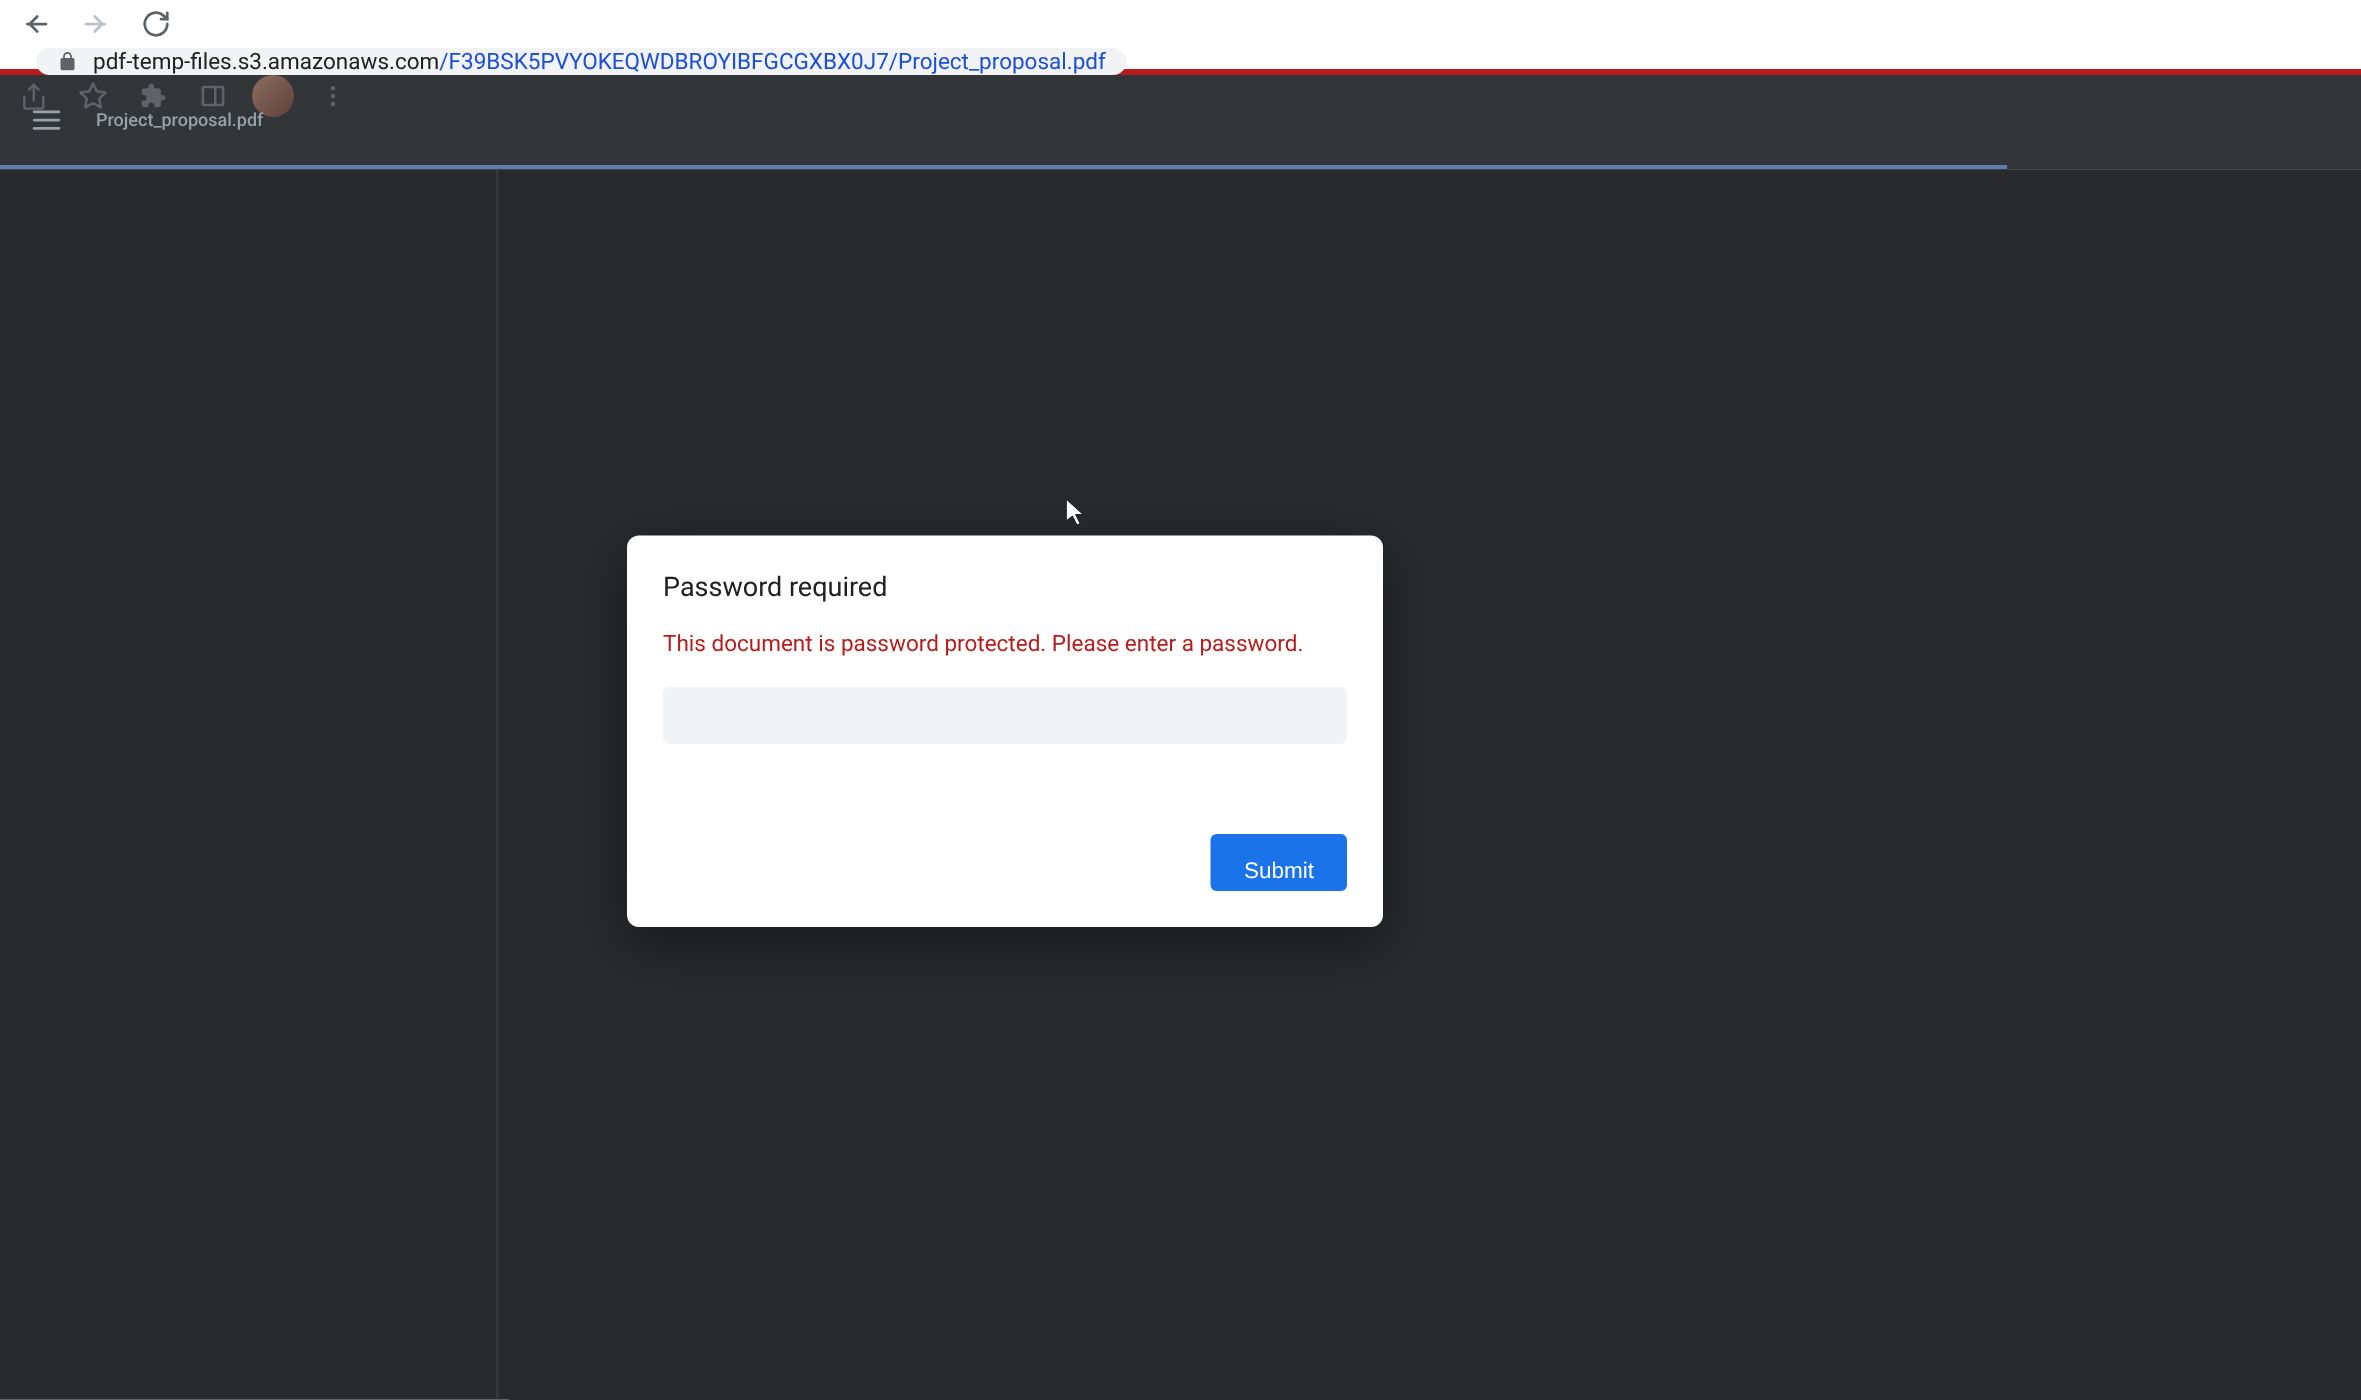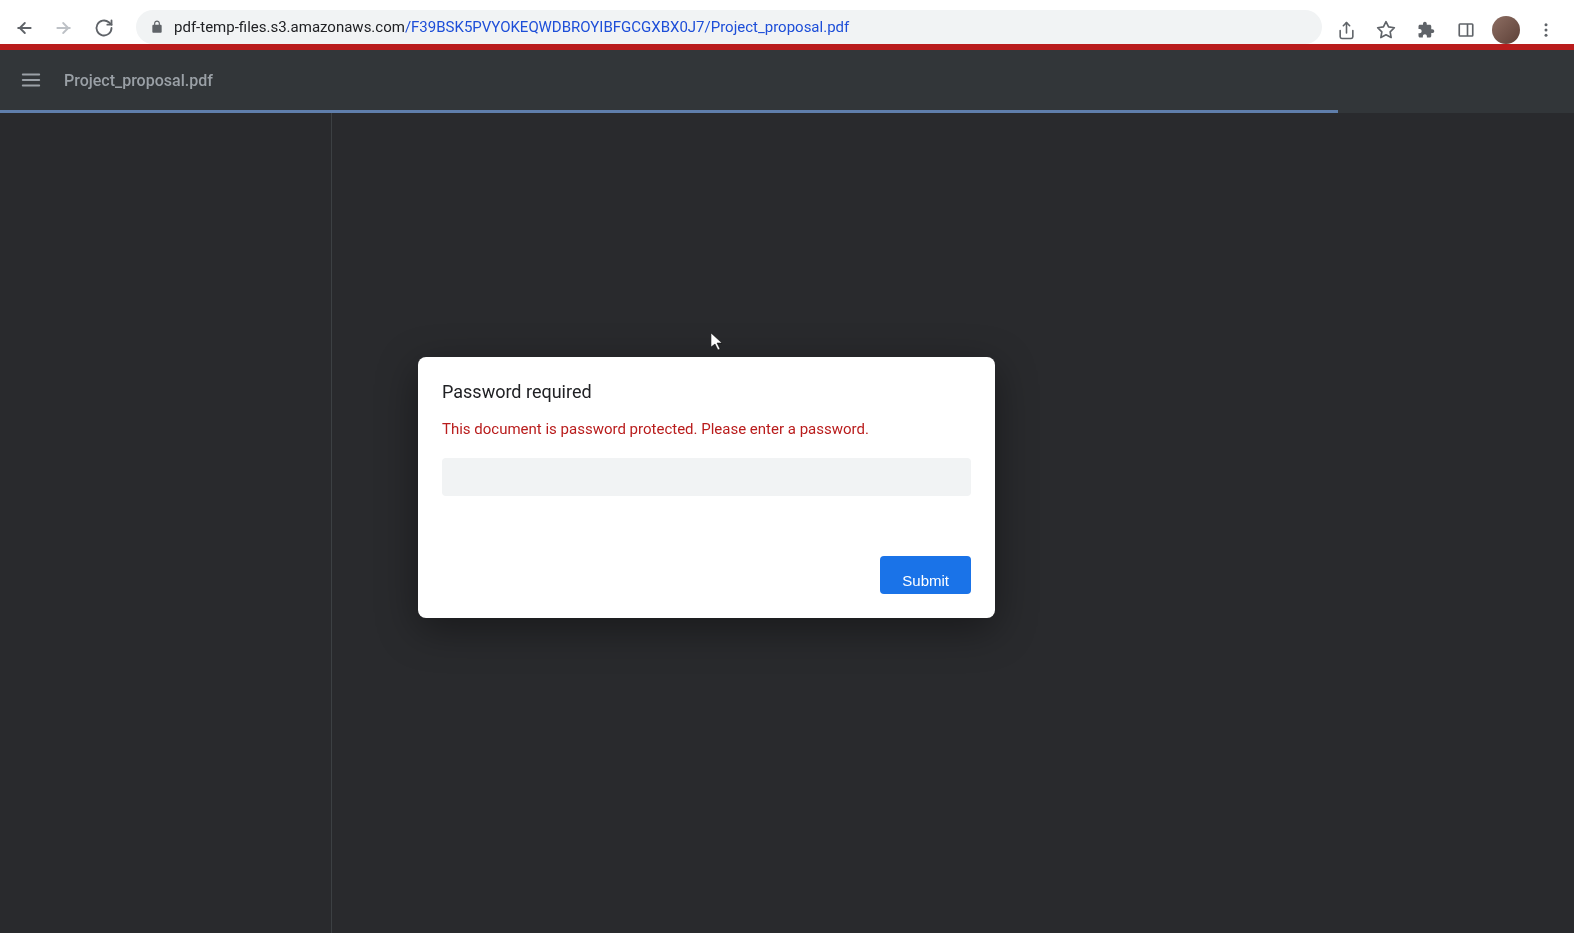--- a/index.html
+++ b/index.html
@@ -14,23 +14,24 @@
       height: 933px;
       overflow: hidden;
       background: #fff;
     }
     
     
     .browser-chrome {
       height: 50px;
       background: #fff;
       display: flex;
-      align-items: flex-end;
+      align-items: flex-start;
       padding: 0 8px;
-      border-bottom: 6px solid #b91c1c;
+      border-bottom: 4px solid #b91c1c;
+      flex-direction: column;
     }
     
     .nav-buttons {
       display: flex;
       align-items: center;
       gap: 8px;
     }
     
     .nav-btn {
       width: 32px;
@@ -112,21 +113,21 @@
     
     .menu-icon {
       color: #9aa0a6;
       cursor: pointer;
       display: flex;
       align-items: center;
     }
     
     .pdf-filename {
       color: #9aa0a6;
-      font-size: 16px;
+      font-size: 12px;
       font-weight: 500;
     }
     
     
     .progress-bar {
       height: 3px;
       background: #323639;
       position: relative;
     }
     
@@ -153,21 +154,21 @@
     .pdf-main {
       flex: 1;
       background: #292a2d;
     }
     
     
     .modal {
       position: absolute;
       left: 418px;
       top: 244px;
-      width: 577px;
+      width: 504px;
       background: #fff;
       border-radius: 8px;
       box-shadow: 0 11px 40px rgba(0,0,0,0.4);
       padding: 24px;
     }
     
     .modal-title {
       font-size: 18px;
       color: #202124;
       margin-bottom: 18px;

